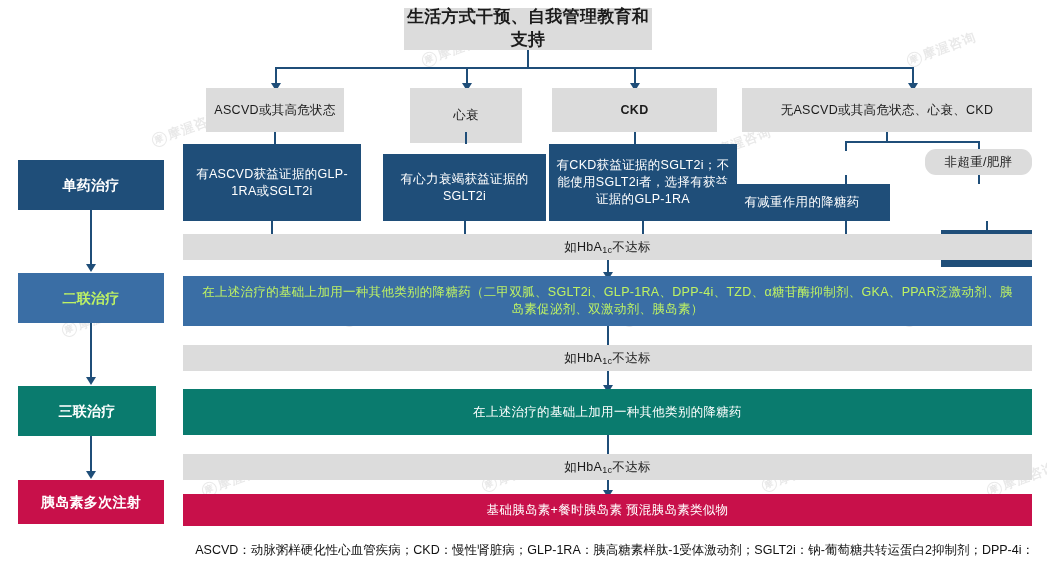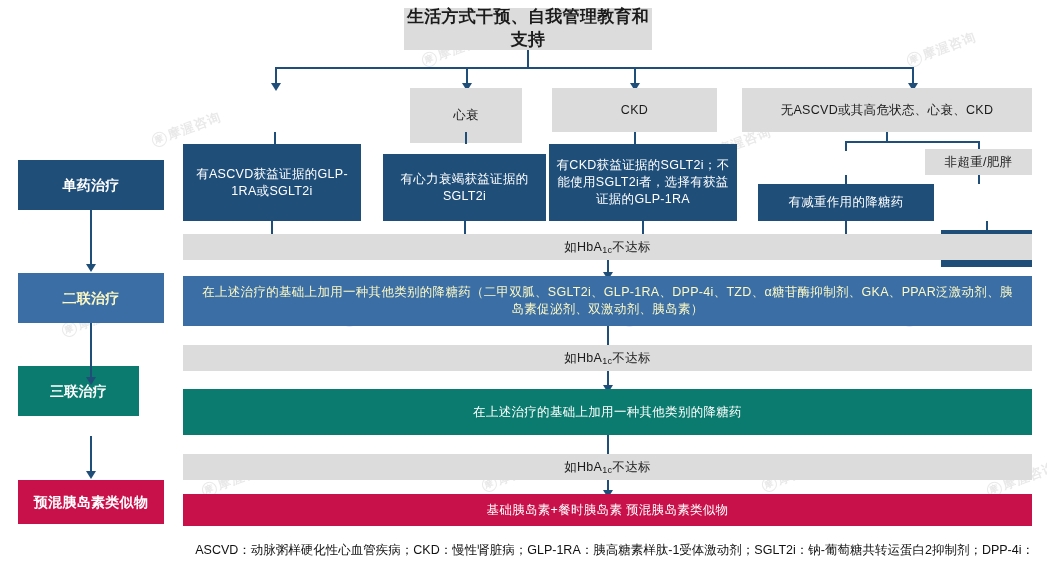--- a/index.html
+++ b/index.html
@@ -17,21 +17,21 @@
     box-sizing:border-box;
     display:flex;
     align-items:center;
     justify-content:center;
     text-align:center;
     line-height:1.35;
     letter-spacing:0.3px;
   }
   .grey{background:#dcdcdc;color:#1b1b1b;}
   .navy{background:#1f4e79;color:#ffffff;}
-  .steel{background:#3a6ea5;color:#fef9c3;}
+  .steel{background:#3a6ea5;color:#bef264;}
   .teal{background:#0a7b6e;color:#ffffff;}
   .crimson{background:#c8104a;color:#ffffff;}
   .left-label{font-weight:bold;font-size:14px;}
   .arrow{position:absolute;background:#1f4e79;}
   .arrowhead{
     position:absolute;
     width:0;height:0;
     border-left:5px solid transparent;
     border-right:5px solid transparent;
     border-top:8px solid #1f4e79;
@@ -100,73 +100,76 @@
 
   <div class="arrow" style="left:466px;top:67px;width:1.6px;height:18px;"></div>
   <div class="arrowhead" style="left:462px;top:83px;"></div>
 
   <div class="arrow" style="left:634px;top:67px;width:1.6px;height:18px;"></div>
   <div class="arrowhead" style="left:630px;top:83px;"></div>
 
   <div class="arrow" style="left:912px;top:67px;width:1.6px;height:18px;"></div>
   <div class="arrowhead" style="left:908px;top:83px;"></div>
 
+  <div class="box grey" style="left:206px;top:88px;width:138px;height:44px;font-size:12.5px;">
+    <span>ASCVD或其高危状态</span>
+  </div>
   <div class="box grey" style="left:410px;top:88px;width:112px;height:55px;font-size:12.5px;">
     <span>心衰</span>
   </div>
-  <div class="box grey" style="left:552px;top:88px;width:165px;height:44px;font-size:12.5px;">
+  <div class="box grey" style="left:552px;top:88px;width:165px;height:44px;font-size:12.5px;font-weight:bold;">
     <span>CKD</span>
   </div>
   <div class="box grey" style="left:742px;top:88px;width:290px;height:44px;font-size:12.5px;">
     <span>无ASCVD或其高危状态、心衰、CKD</span>
   </div>
 
   <div class="arrow" style="left:274px;top:132px;width:1.6px;height:12px;"></div>
   <div class="arrow" style="left:465px;top:132px;width:1.6px;height:12px;"></div>
   <div class="arrow" style="left:634px;top:132px;width:1.6px;height:12px;"></div>
 
   <div class="arrow" style="left:886px;top:132px;width:1.6px;height:10px;"></div>
   <div class="arrow" style="left:845px;top:141px;width:134px;height:1.6px;"></div>
   <div class="arrow" style="left:845px;top:141px;width:1.6px;height:10px;"></div>
   <div class="arrow" style="left:978px;top:141px;width:1.6px;height:10px;"></div>
 
-  <div class="box grey" style="left:925px;top:149px;width:107px;height:26px;font-size:12.5px;">
+  <div class="box grey" style="left:925px;top:149px;width:107px;height:26px;font-size:12.5px;border-radius:11px;">
     <span>非超重/肥胖</span>
   </div>
 
   <div class="arrow" style="left:845px;top:175px;width:1.6px;height:9px;"></div>
   <div class="arrow" style="left:978px;top:175px;width:1.6px;height:9px;"></div>
 
   <div class="box navy" style="left:183px;top:144px;width:178px;height:77px;font-size:12.5px;padding:12px 8px;">
     <span>有ASCVD获益证据的GLP-1RA或SGLT2i</span>
   </div>
   <div class="box navy" style="left:383px;top:154px;width:163px;height:67px;font-size:12.5px;padding:4px 8px;">
     <span>有心力衰竭获益证据的SGLT2i</span>
   </div>
   <div class="box navy" style="left:549px;top:144px;width:188px;height:77px;font-size:12.5px;padding:4px 6px;">
     <span>有CKD获益证据的SGLT2i；不能使用SGLT2i者，选择有获益证据的GLP-1RA</span>
   </div>
-  <div class="box navy" style="left:758px;top:184px;width:176px;height:37px;font-size:12.5px;">
+  <div class="box navy" style="left:714px;top:184px;width:176px;height:37px;font-size:12.5px;">
     <span>有减重作用的降糖药</span>
   </div>
   <div class="box navy" style="left:941px;top:184px;width:91px;height:37px;font-size:12.5px;margin-top:46px;">
     <span>二甲双胍</span>
   </div>
 
   <div class="box navy left-label" style="left:18px;top:160px;width:146px;height:50px;">
     <span>单药治疗</span>
   </div>
   <div class="box steel left-label" style="left:18px;top:273px;width:146px;height:50px;">
     <span>二联治疗</span>
   </div>
-  <div class="box teal left-label" style="left:18px;top:366px;width:121px;height:50px;text-align:right;">
+  <div class="box teal left-label" style="left:18px;top:386px;width:138px;height:50px;text-align:right;">
     <span>三联治疗</span>
   </div>
   <div class="box crimson left-label" style="left:18px;top:480px;width:146px;height:44px;">
-    <span>预混胰岛素类似物</span>
+    <span>胰岛素多次注射</span>
   </div>
 
   <div class="arrow" style="left:90px;top:210px;width:1.6px;height:55px;"></div>
   <div class="arrowhead" style="left:86px;top:264px;"></div>
   <div class="arrow" style="left:90px;top:323px;width:1.6px;height:55px;"></div>
   <div class="arrowhead" style="left:86px;top:377px;"></div>
   <div class="arrow" style="left:90px;top:436px;width:1.6px;height:36px;"></div>
   <div class="arrowhead" style="left:86px;top:471px;"></div>
 
   <div class="arrow" style="left:271px;top:221px;width:1.6px;height:13px;"></div>

